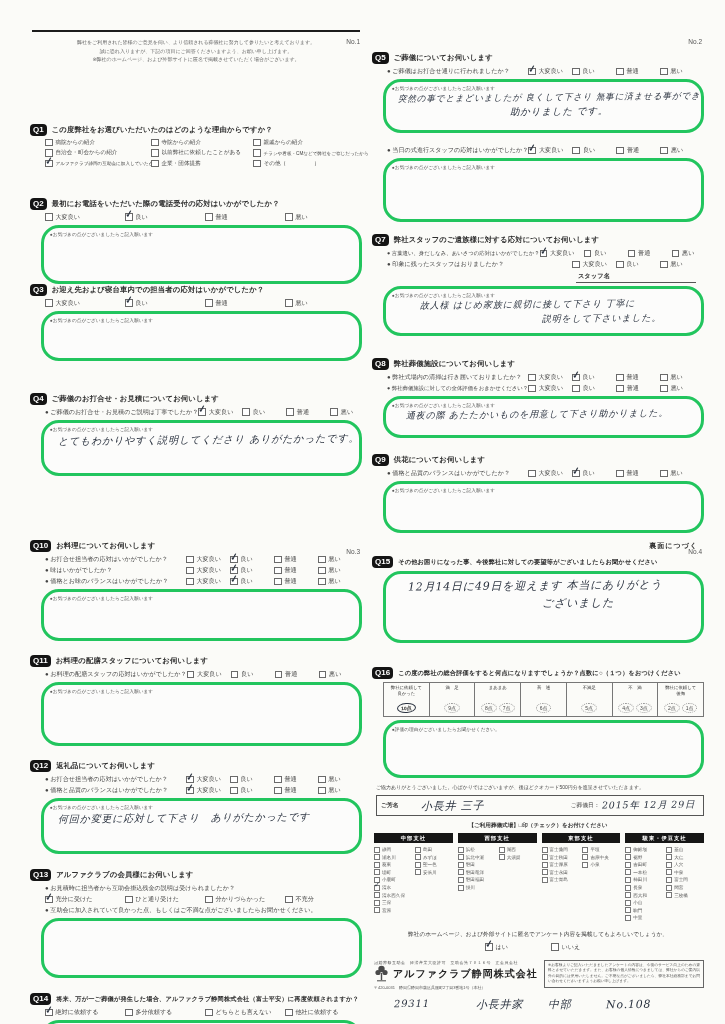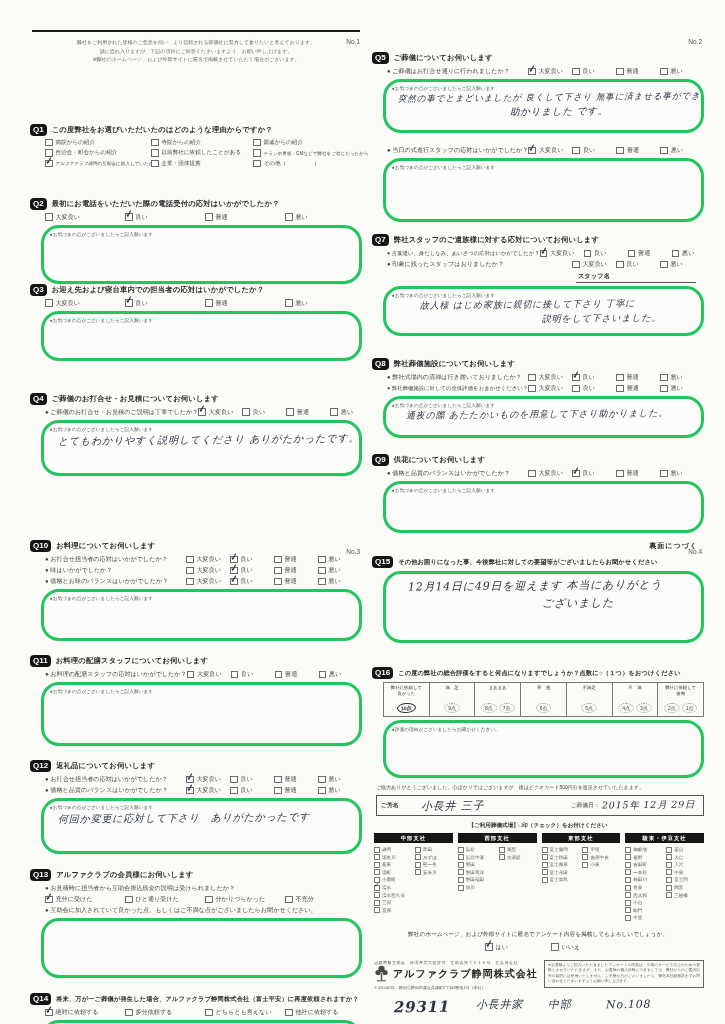--- a/index.html
+++ b/index.html
@@ -926,19 +926,19 @@
                 <rect x="6.8" y="8" width="1.4" height="7" fill="#4a4a4a"></rect>
                 <rect x="3" y="15.3" width="9" height="1" fill="#4a4a4a"></rect>
               </svg></span>
             <span>アルファクラブ静岡株式会社</span>
           </div>
           <div class="faddr">〒420-0031　静岡県静岡市葵区呉服町2丁目3番地1号（本社）</div>
         </div>
         <div class="fnotice">※お客様よりご記入いただきましたアンケートの内容は、今後のサービス向上のための資料とさせていただきます。また、お客様の個人情報につきましては、弊社からのご案内以外の目的には使用いたしません。ご不明な点がございましたら、弊社本社総務部までお問い合わせくださいますようお願い申し上げます。</div>
       </div>
       <div style="position: relative; height: 20px; margin-top: 6px;">
-        <span class="hand" style="margin-left: 0px; font-size: 15px; position: absolute; left: 22px; top: 0px; font-weight: bold;">29311</span>
+        <span class="hand" style="margin-left: 0px; font-size: 10px; position: absolute; left: 22px; top: 0px;">29311</span>
         <span class="hand" style="margin-left: 0px; font-size: 11px; position: absolute; left: 104px; top: 0px; text-align: center;">小長井家</span>
         <span class="hand" style="margin-left: 0px; font-size: 11px; position: absolute; left: 176px; top: 0px;">中部</span>
         <span class="hand" style="margin-left: 0px; font-size: 11px; position: absolute; left: 234px; top: 0px;">No.108</span>
       </div>
     </div>
   </div>
 
 </body></html>

